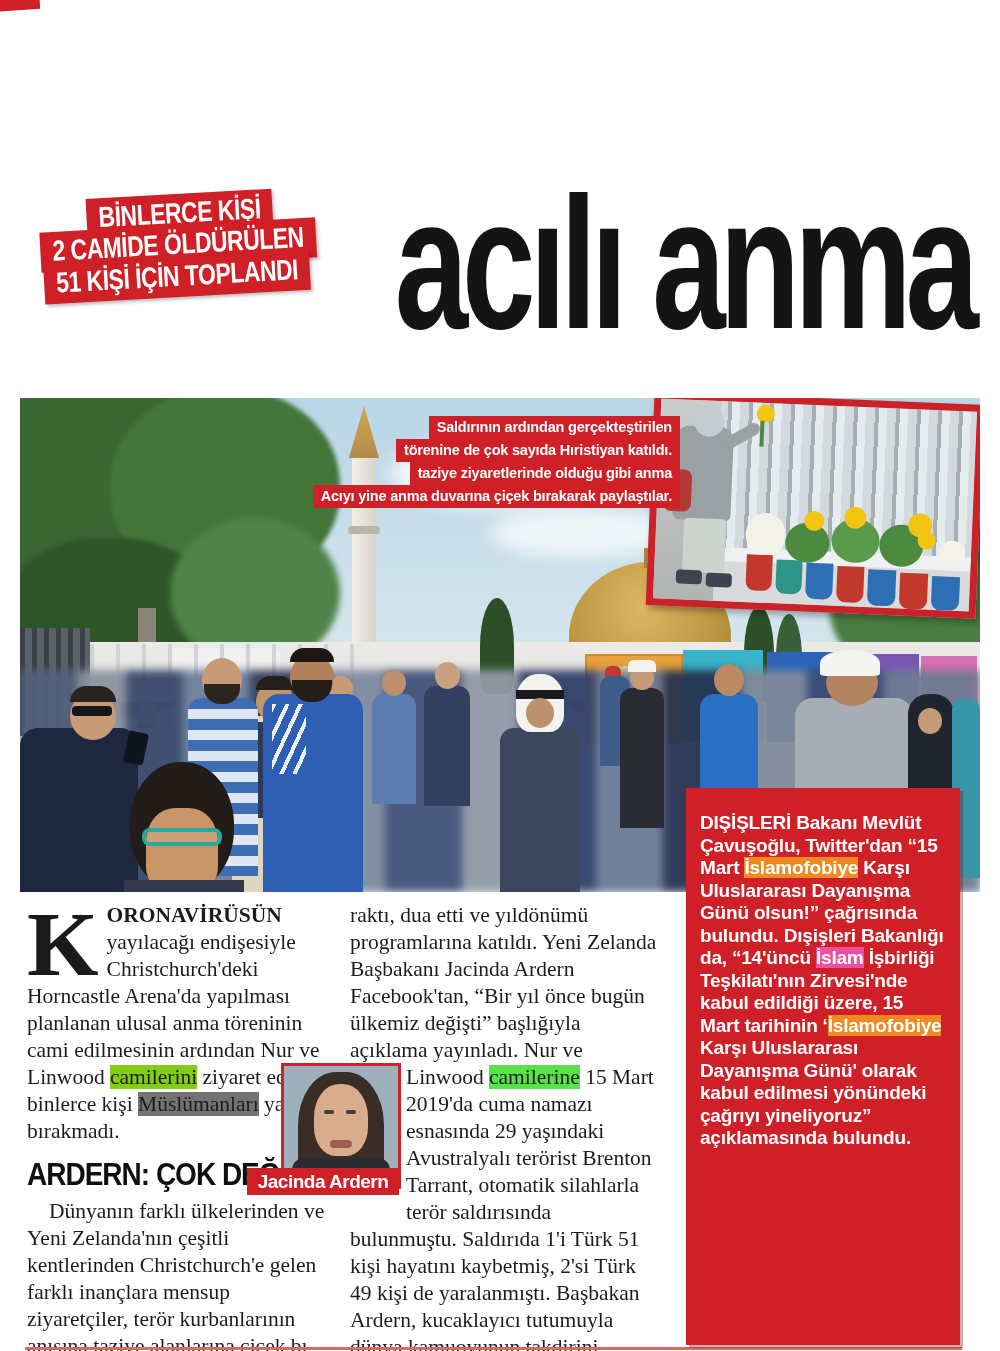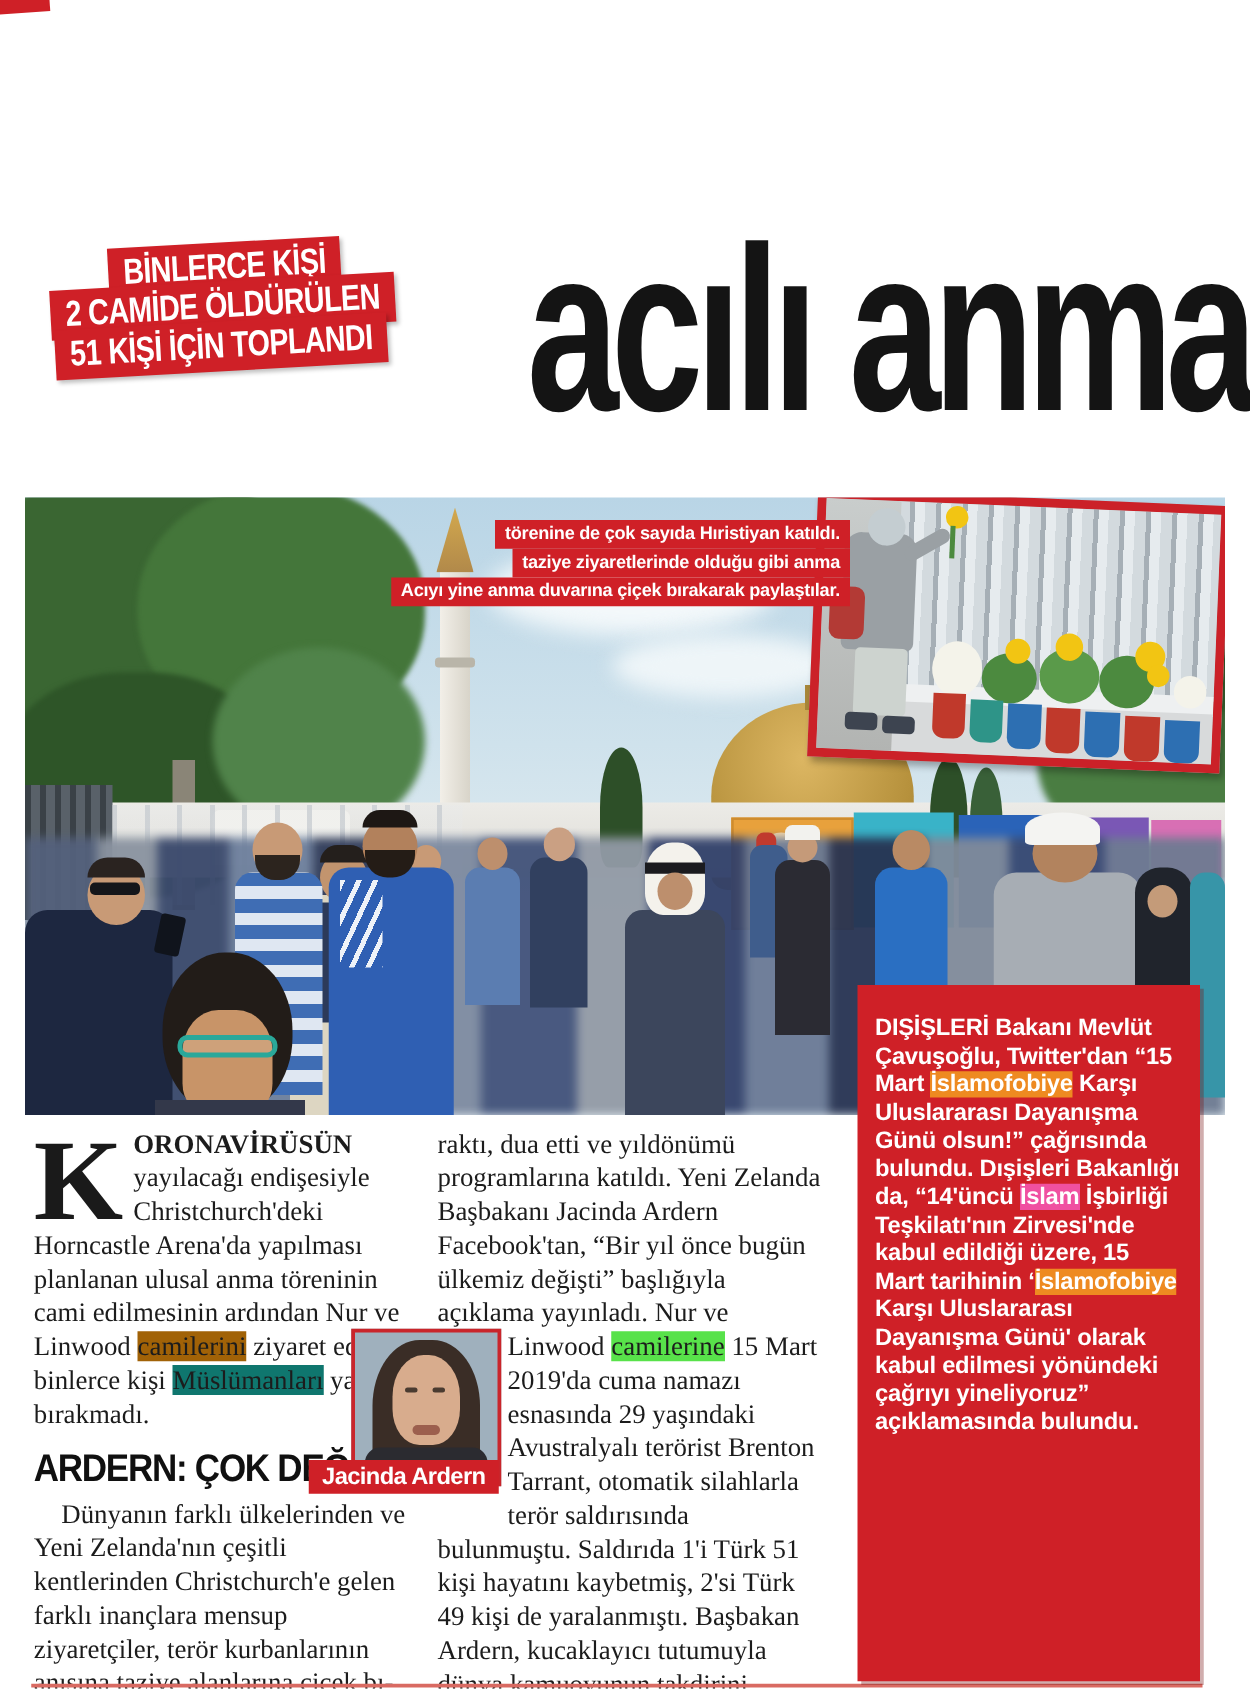--- a/index.html
+++ b/index.html
@@ -15,22 +15,22 @@
   
   .badge{position:absolute;left:40px;top:194px;transform:rotate(-3.2deg);z-index:6;}
   .badge .strip{display:table;background:#cf2027;color:#fff;font-weight:bold;
         font-size:23px;letter-spacing:-0.5px;padding:3px 12px 4px;line-height:1.1;
         transform:scaleY(1.25);transform-origin:left top;margin-bottom:-1px;white-space:nowrap;
         box-shadow:2px 2px 3px rgba(0,0,0,.25);}
   
   .subhead{position:absolute;left:25px;top:314px;width:955px;color:#3c3c3c;
            font-size:26.5px;line-height:37px;letter-spacing:-0.2px;}
   .hl-green{background:#58e24a;}
-  .hl-cyan{background:#a16207;}
-  .hl-yellow{background:#0f766e;}
+  .hl-cyan{background:#84cc16;}
+  .hl-yellow{background:#737373;}
   .hl-orange{background:#ee8a21;color:#fff;}
   .hl-pink{background:#f050a1;color:#fff;}
   
   .photo{position:absolute;left:20px;top:398px;width:960px;height:494px;overflow:hidden;
          background:linear-gradient(180deg,#b9d5e6 0%,#cfe2ec 40%,#e3edf2 70%);}
   .caption-box{position:absolute;right:300px;top:18px;z-index:8;text-align:right;}
   .caption-box .cline{display:block;width:-moz-fit-content;width:fit-content;margin-left:auto;
         background:#cf2027;color:#fff;font-weight:bold;font-size:14.5px;line-height:16px;
         padding:3px 8px 4px;letter-spacing:-0.2px;white-space:nowrap;}
   .inset{position:absolute;left:630px;top:0px;width:316px;height:200px;background:#c3c7c7;
@@ -68,21 +68,21 @@
   .corner{position:absolute;left:0;top:0;width:44px;height:13px;background:#cf2027;
           transform:rotate(-4deg) translate(-4px,-3px);}
 </style>
 </head>
 <body>
 
 <div class="page">
 
   <div class="corner"></div>
 
-  <div class="hl-wrap" style="right:0;top:170px;text-align:right;left:auto;width:963px;">
+  <div class="hl-wrap" style="right:27px;top:170px;text-align:right;left:auto;width:963px;">
     <span class="hl-inner hl-inner2">acılı anma</span>
   </div>
 
   <div class="badge">
     <span class="strip" style="margin-left:48px;">BİNLERCE KİŞİ</span>
     <span class="strip" style="margin-left:0px;">2 CAMİDE ÖLDÜRÜLEN</span>
     <span class="strip" style="margin-left:2px;">51 KİŞİ İÇİN TOPLANDI</span>
   </div>
 
 
@@ -172,20 +172,21 @@
     <div class="d" style="left:506px;top:300px;width:28px;height:30px;background:#bd8f6d;border-radius:50%;"></div>
 
     <div class="d" style="left:775px;top:300px;width:118px;height:194px;background:#a7adb4;border-radius:18px 18px 0 0;"></div>
     <div class="d" style="left:806px;top:262px;width:52px;height:46px;background:#b2835e;border-radius:50%;"></div>
     <div class="d" style="left:800px;top:252px;width:60px;height:26px;background:#f4f4f2;border-radius:50% 50% 10% 10%;"></div>
     <div class="d" style="left:888px;top:296px;width:46px;height:140px;background:#20242c;border-radius:20px 20px 0 0;"></div>
     <div class="d" style="left:898px;top:310px;width:24px;height:26px;background:#c49b79;border-radius:50%;"></div>
     <div class="d" style="left:932px;top:300px;width:28px;height:180px;background:#3795a8;border-radius:12px 12px 0 0;"></div>
 
     <div class="caption-box">
+      <span class="cline">Saldırının ardından gerçekteştirilen</span>
       <span class="cline">törenine de çok sayıda Hıristiyan katıldı.</span>
       <span class="cline">taziye ziyaretlerinde olduğu gibi anma</span>
       <span class="cline">Acıyı yine anma duvarına çiçek bırakarak paylaştılar.</span>
     </div>
 
     <div class="inset">
       <div class="d" style="left:58px;top:0;width:258px;height:150px;background:repeating-linear-gradient(90deg,#d3dade 0 9px,#a6afb6 9px 13px,#e6ebee 13px 21px);"></div>
       <div class="d" style="left:58px;top:146px;width:258px;height:16px;background:#eef0f1;"></div>
       <div class="d" style="left:58px;top:160px;width:258px;height:40px;background:#d8dadb;"></div>
       <div class="d" style="left:0;top:0;width:60px;height:200px;background:linear-gradient(180deg,#c9cdcc,#b2b4b2);"></div>

